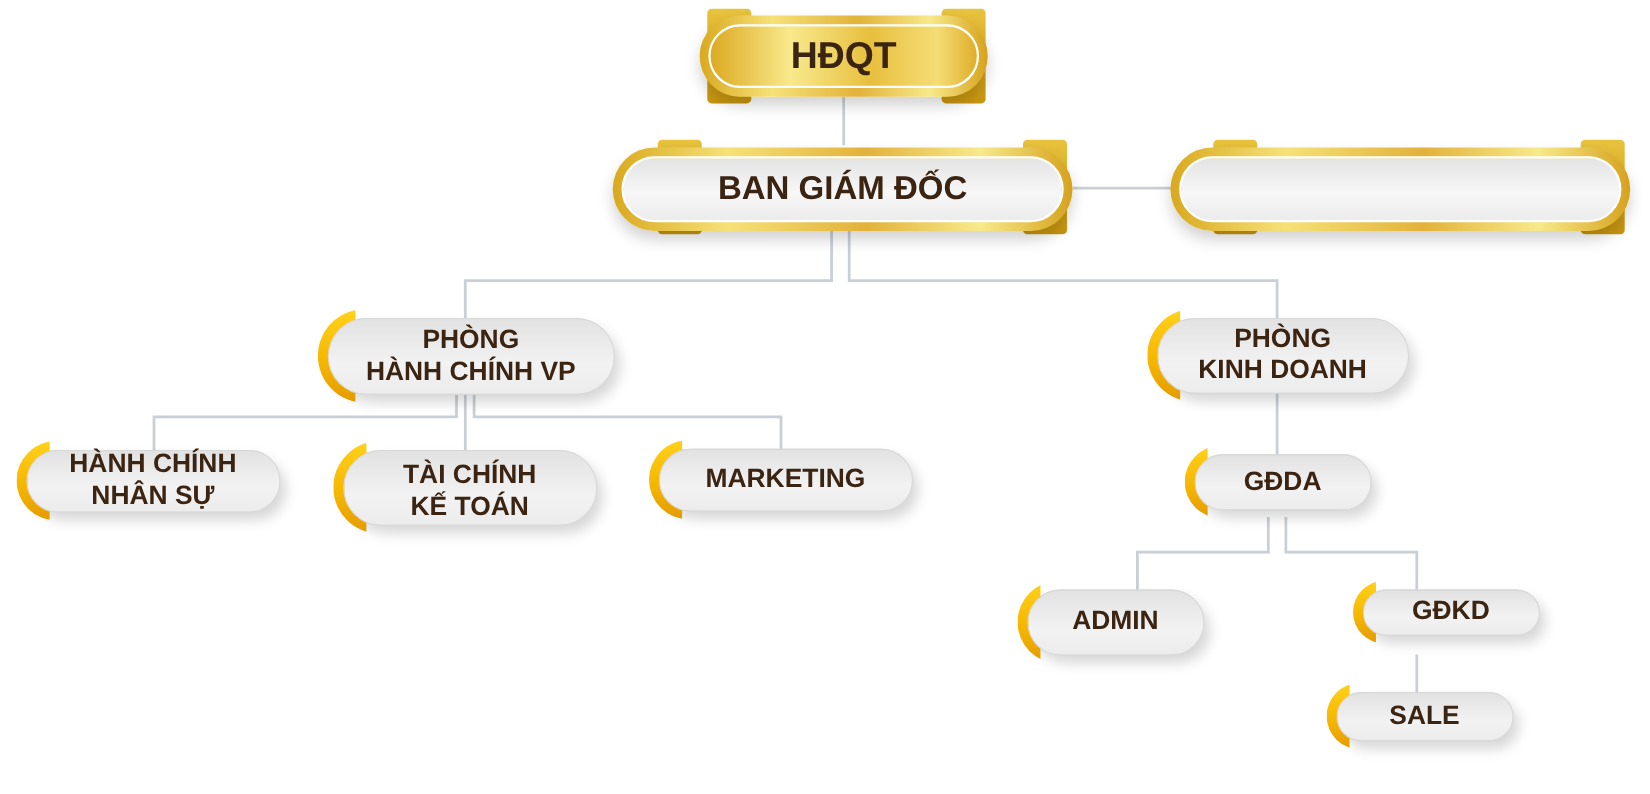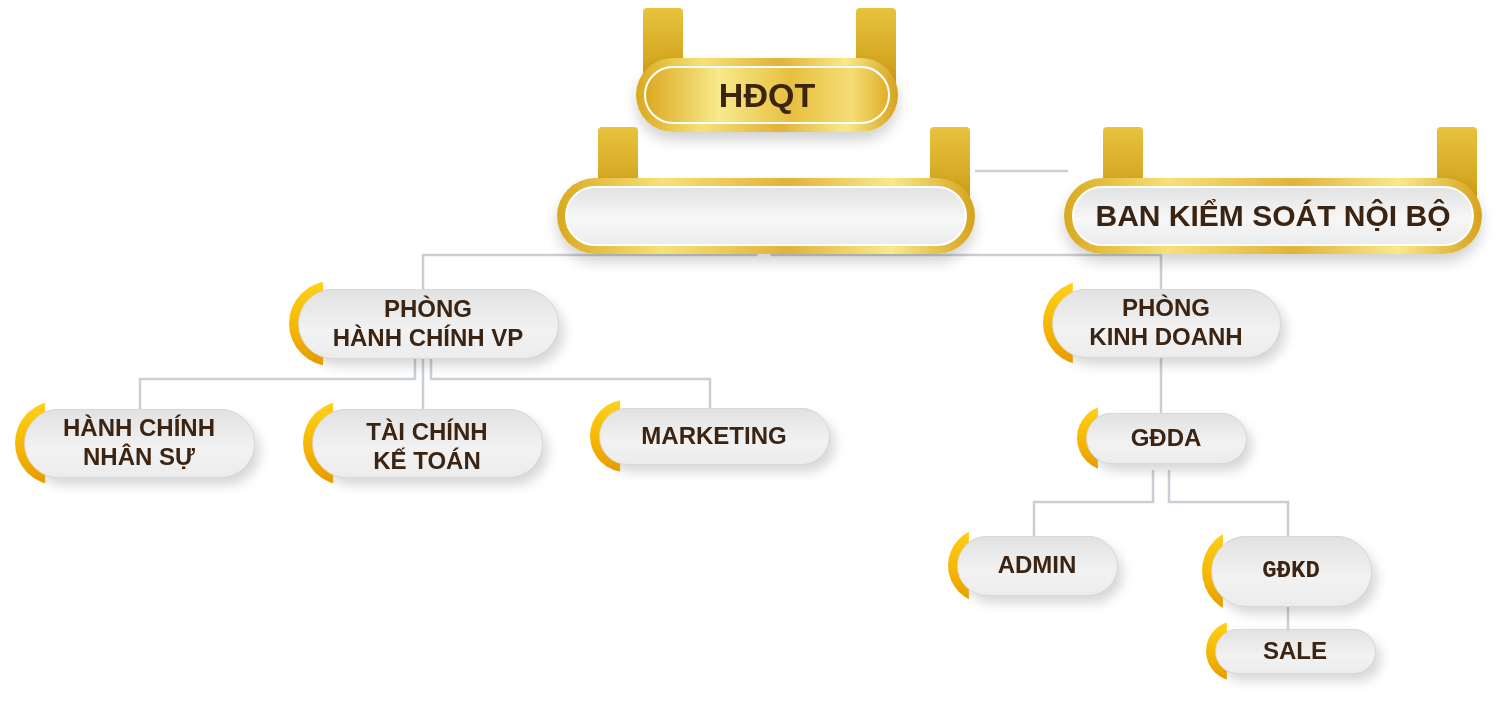--- a/index.html
+++ b/index.html
@@ -21,21 +21,21 @@
           border-radius:48px 0 0 48px;
           background:linear-gradient(180deg,#ffd21a 0%,#f4b400 60%,#e49a00 100%);
           clip-path: inset(0 70% 0 0 round 48px 0 0 48px); }
   .pill::after { content:""; position:absolute; z-index:2; inset:0; border-radius:40px;
           background:linear-gradient(180deg,#e2e2e2 0%,#f2f2f2 60%,#ececec 100%);
           border:1.5px solid #d8d8d8; margin:-1.5px; }
 
   
   .frame { border-radius:48px; padding:8px;
            background:linear-gradient(90deg,#d9a91e 0%,#f6e178 25%,#e2b23a 55%,#f8e98a 80%,#d6a21c 100%);
-           box-shadow:0 8px 14px rgba(0,0,0,0.18);margin-top:44px; }
+           box-shadow:0 8px 14px rgba(0,0,0,0.18); }
   .frame .inner { position:absolute; inset:8px; border-radius:40px; border:2px solid #ffffff;
            background:linear-gradient(180deg,#e3e3e3 0%,#f7f7f7 55%,#ececec 100%); z-index:2; }
   .frame.gold .inner { background:linear-gradient(90deg,#dcaa22 0%,#f8e98c 30%,#e8bf3e 60%,#f4dd76 85%,#e0ae2a 100%); }
   .frame .label { font-size:30px; color:#3b2412; }
   .frame.gold .label { font-size:34px; }
   .tab { position:absolute; z-index:0; width:40px; border-radius:4px;
          background:linear-gradient(180deg,#e8c33e,#c9960f); }
 </style>
 </head>
 <body>
@@ -58,54 +58,54 @@
 <div class="tab" style="left:856px;top:8px;height:86px;"></div>
 <div class="node frame gold" style="left:636px;top:14px;width:262px;height:74px;">
   <div class="inner"></div>
   <span class="label">HĐQT</span>
 </div>
 
 <div class="tab" style="left:598px;top:127px;height:86px;"></div>
 <div class="tab" style="left:930px;top:127px;height:86px;"></div>
 <div class="node frame" style="left:557px;top:134px;width:418px;height:76px;">
   <div class="inner"></div>
+  <span class="label">BAN GIÁM ĐỐC</span>
 </div>
 
 <div class="tab" style="left:1103px;top:127px;height:86px;"></div>
 <div class="tab" style="left:1437px;top:127px;height:86px;"></div>
 <div class="node frame" style="left:1064px;top:134px;width:418px;height:76px;">
   <div class="inner"></div>
-  <span class="label">BAN KIỂM SOÁT NỘI BỘ</span>
 </div>
 
 <div class="node pill" style="left:298px;top:289px;width:260px;height:69px;">
   <span class="label">PHÒNG
 HÀNH CHÍNH VP</span>
 </div>
 <div class="node pill" style="left:1052px;top:289px;width:228px;height:68px;">
   <span class="label">PHÒNG
 KINH DOANH</span>
 </div>
 
-<div class="node pill" style="left:24px;top:409px;width:230px;height:68px;">
+<div class="node pill" style="left:24px;top:409px;width:230px;height:56px;">
   <span class="label">HÀNH CHÍNH
 NHÂN SỰ</span>
 </div>
 <div class="node pill" style="left:312px;top:409px;width:230px;height:68px;align-items:flex-end;">
   <span class="label">TÀI CHÍNH
 KẾ TOÁN</span>
 </div>
 <div class="node pill" style="left:599px;top:408px;width:230px;height:56px;">
   <span class="label">MARKETING</span>
 </div>
 
 <div class="node pill" style="left:1086px;top:413px;width:160px;height:50px;">
   <span class="label">GĐDA</span>
 </div>
-<div class="node pill" style="left:957px;top:536px;width:160px;height:59px;">
+<div class="node pill" style="left:934px;top:536px;width:160px;height:59px;">
   <span class="label">ADMIN</span>
 </div>
-<div class="node pill" style="left:1211px;top:536px;width:160px;height:70px;font-family:Liberation Mono, monospace;">
+<div class="node pill" style="left:1239px;top:536px;width:160px;height:41px;">
   <span class="label">GĐKD</span>
 </div>
 <div class="node pill" style="left:1215px;top:629px;width:160px;height:44px;">
   <span class="label">SALE</span>
 </div>
 
 </body></html>

